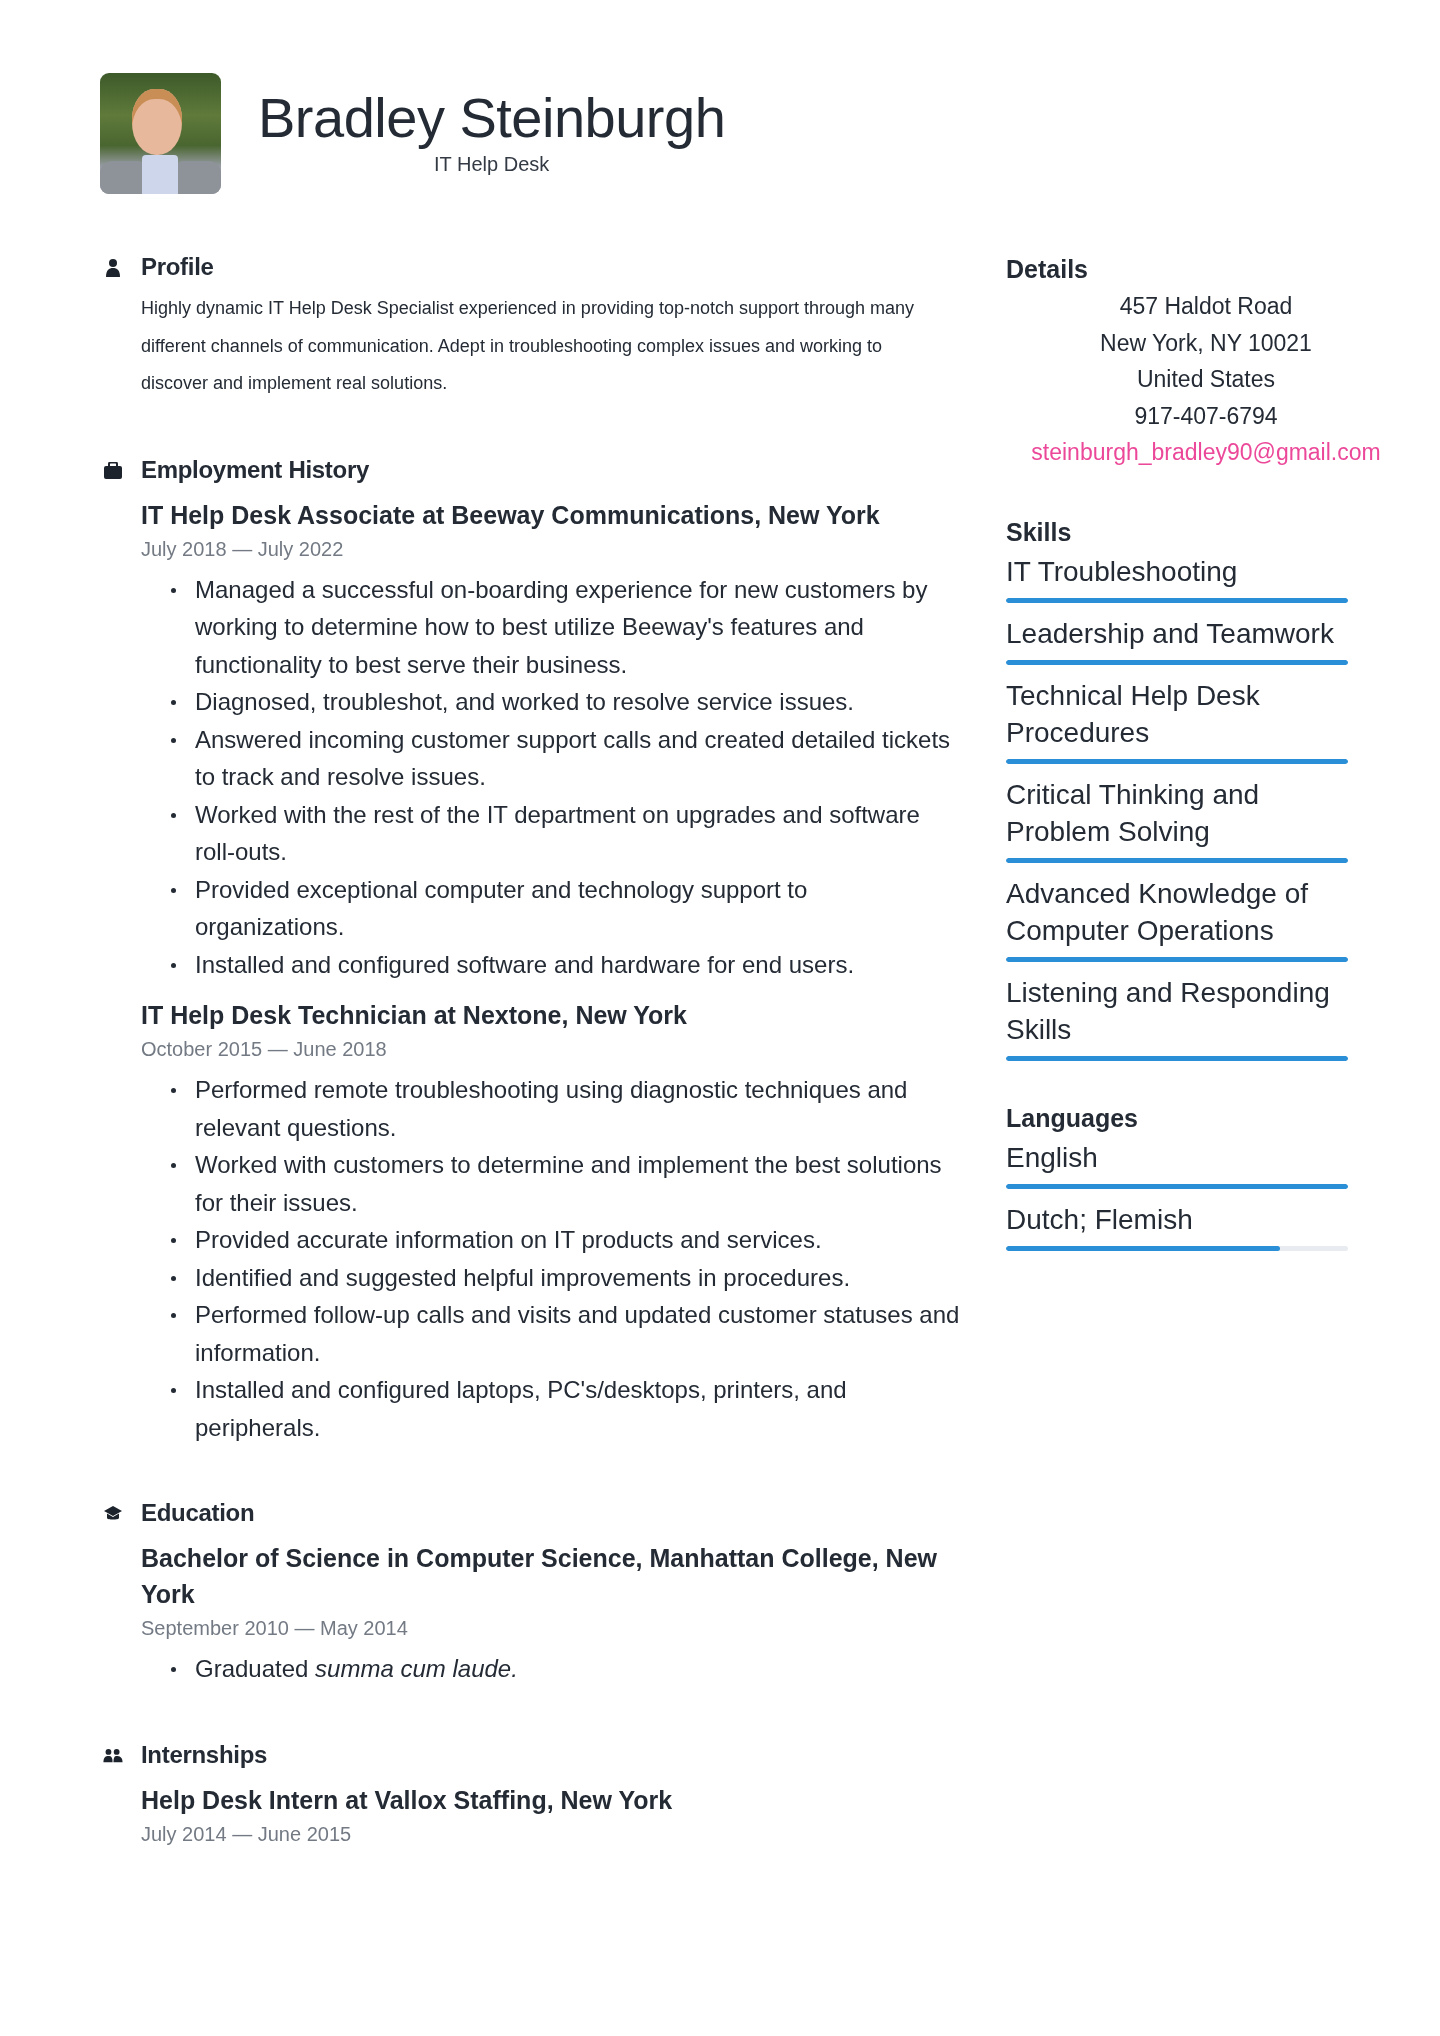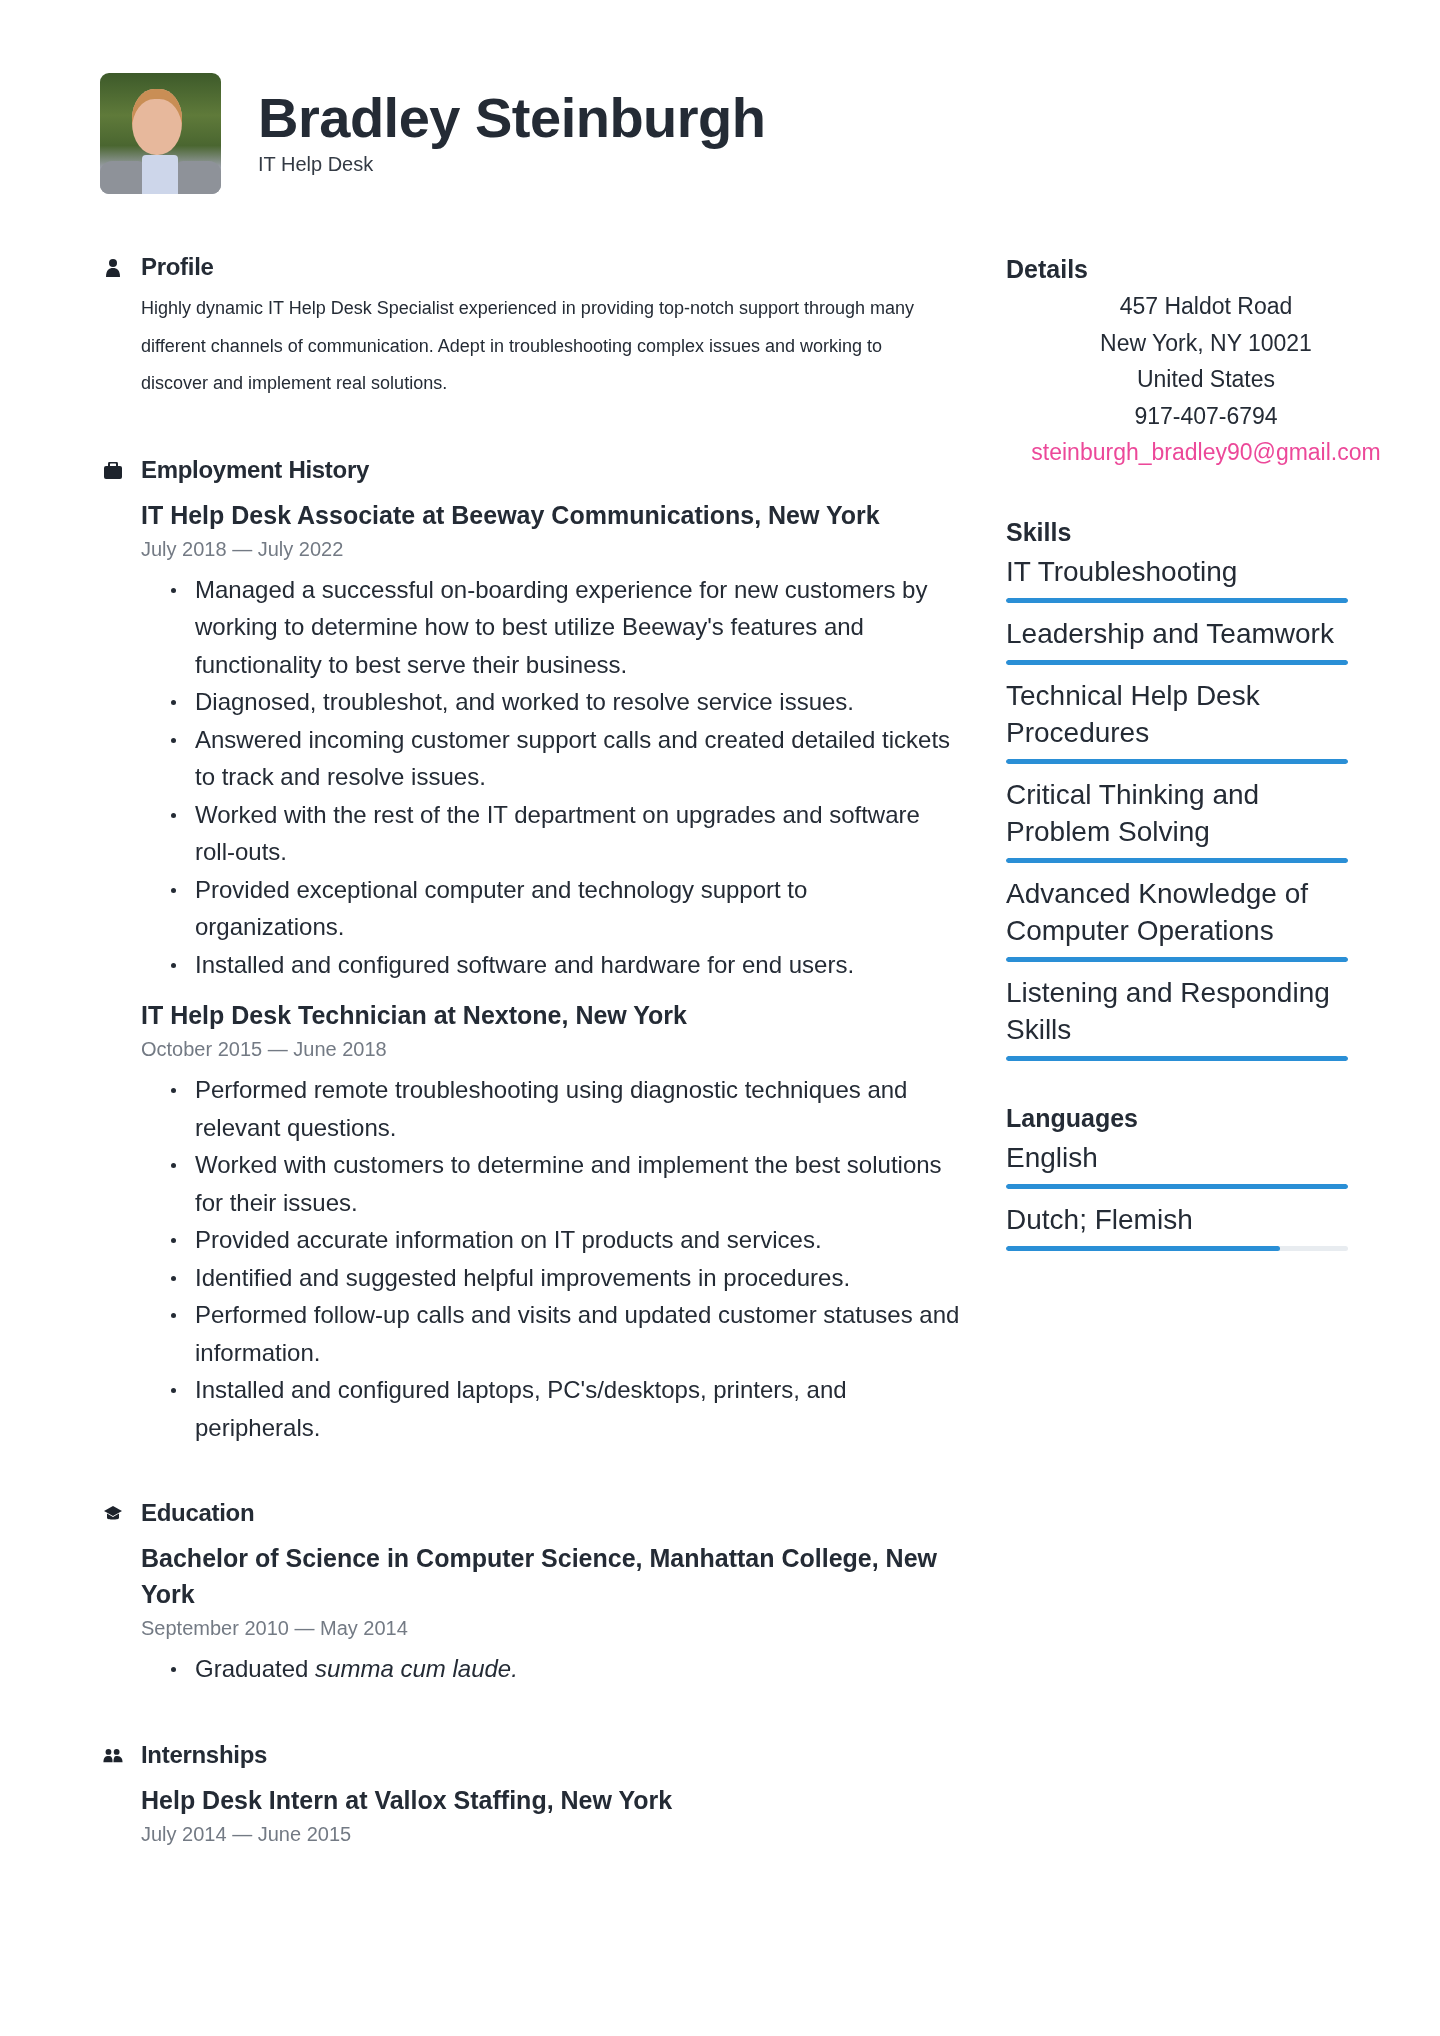--- a/index.html
+++ b/index.html
@@ -22,22 +22,22 @@
     background: #e7b89c;
     box-shadow: inset 0 10px 0 0 #c98e55;
   }
   .photo .shirt {
     position: absolute; left: 42px; top: 82px; width: 36px; height: 40px;
     background: #cdd6ea; border-radius: 4px 4px 0 0;
   }
   .photo .jacket-l { position: absolute; left: 0; top: 88px; width: 44px; height: 34px; background: #8e9299; border-radius: 12px 6px 0 0; }
   .photo .jacket-r { position: absolute; left: 77px; top: 88px; width: 44px; height: 34px; background: #8e9299; border-radius: 6px 12px 0 0; }
   .name-block { margin-left: 37px; margin-top: -6px; }
-  .name { font-size: 56px; font-weight: 700; letter-spacing: -0.5px; color: #242b35; line-height: 66px; }
-  .subtitle { font-size: 20px; color: #333a44; margin-top: 2px; }
+  .name { font-size: 56px; font-weight: 400; letter-spacing: -0.5px; color: #242b35; line-height: 66px; }
+  .subtitle { font-size: 20px; color: #333a44; margin-top: 2px; text-align: center; }
 
   .left { position: absolute; left: 141px; top: 244px; width: 820px; }
   .right { position: absolute; left: 1006px; top: 252px; width: 400px; }
 
   .section { position: relative; margin-bottom: 44px; }
   .section-title {
     font-size: 24px; font-weight: 700; color: #242b35; line-height: 46px;
     letter-spacing: -0.3px;
   }
   .section-icon {

